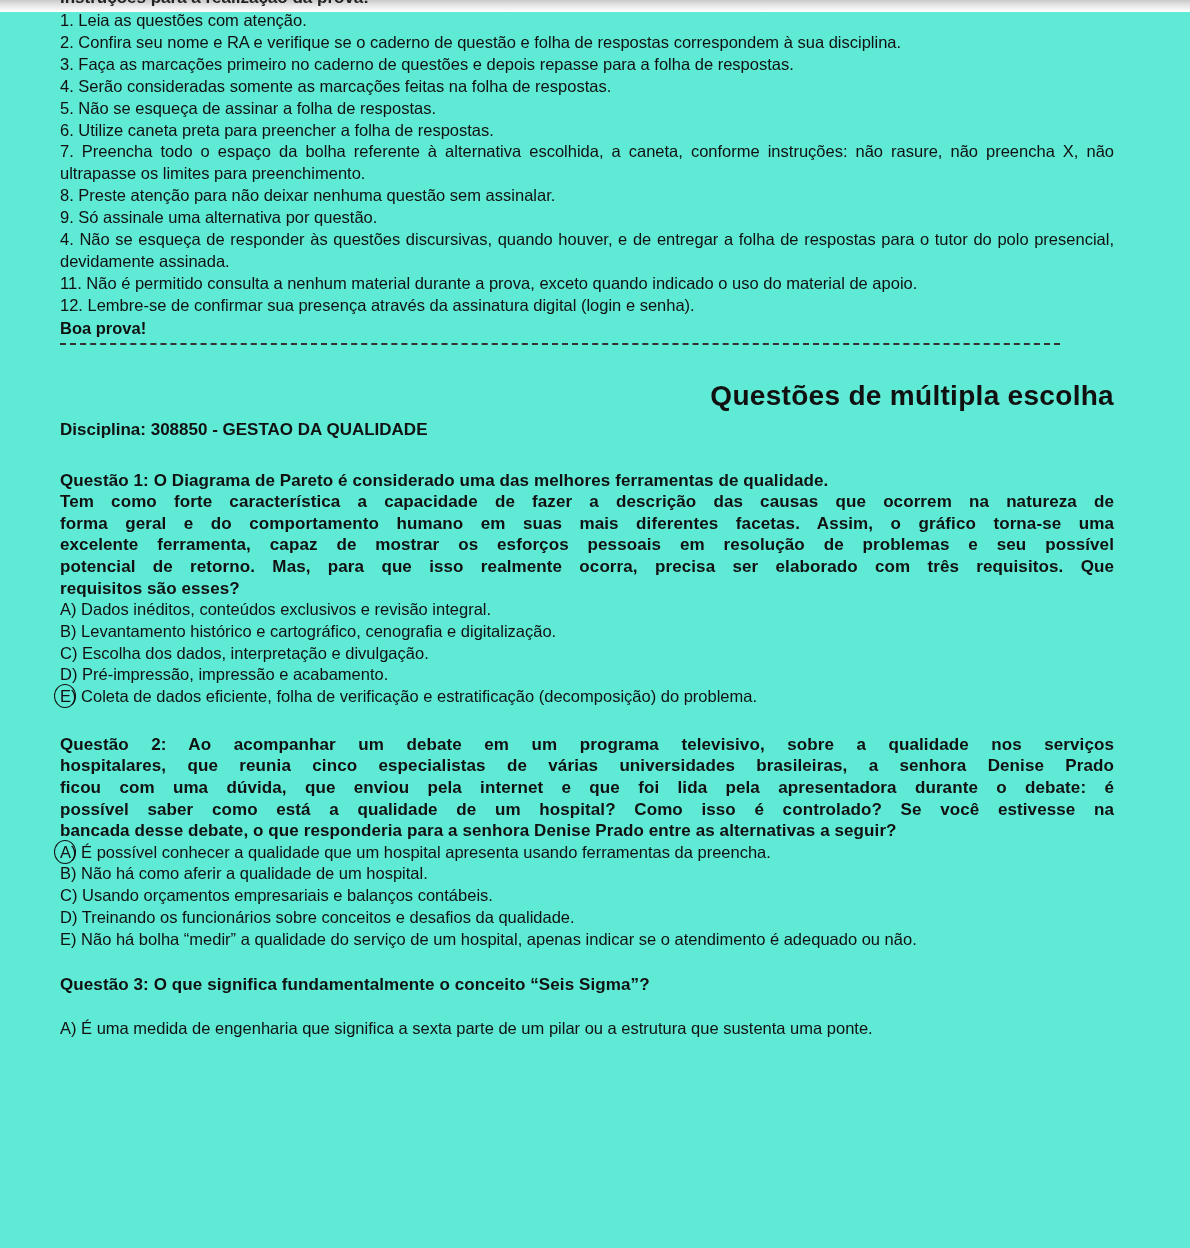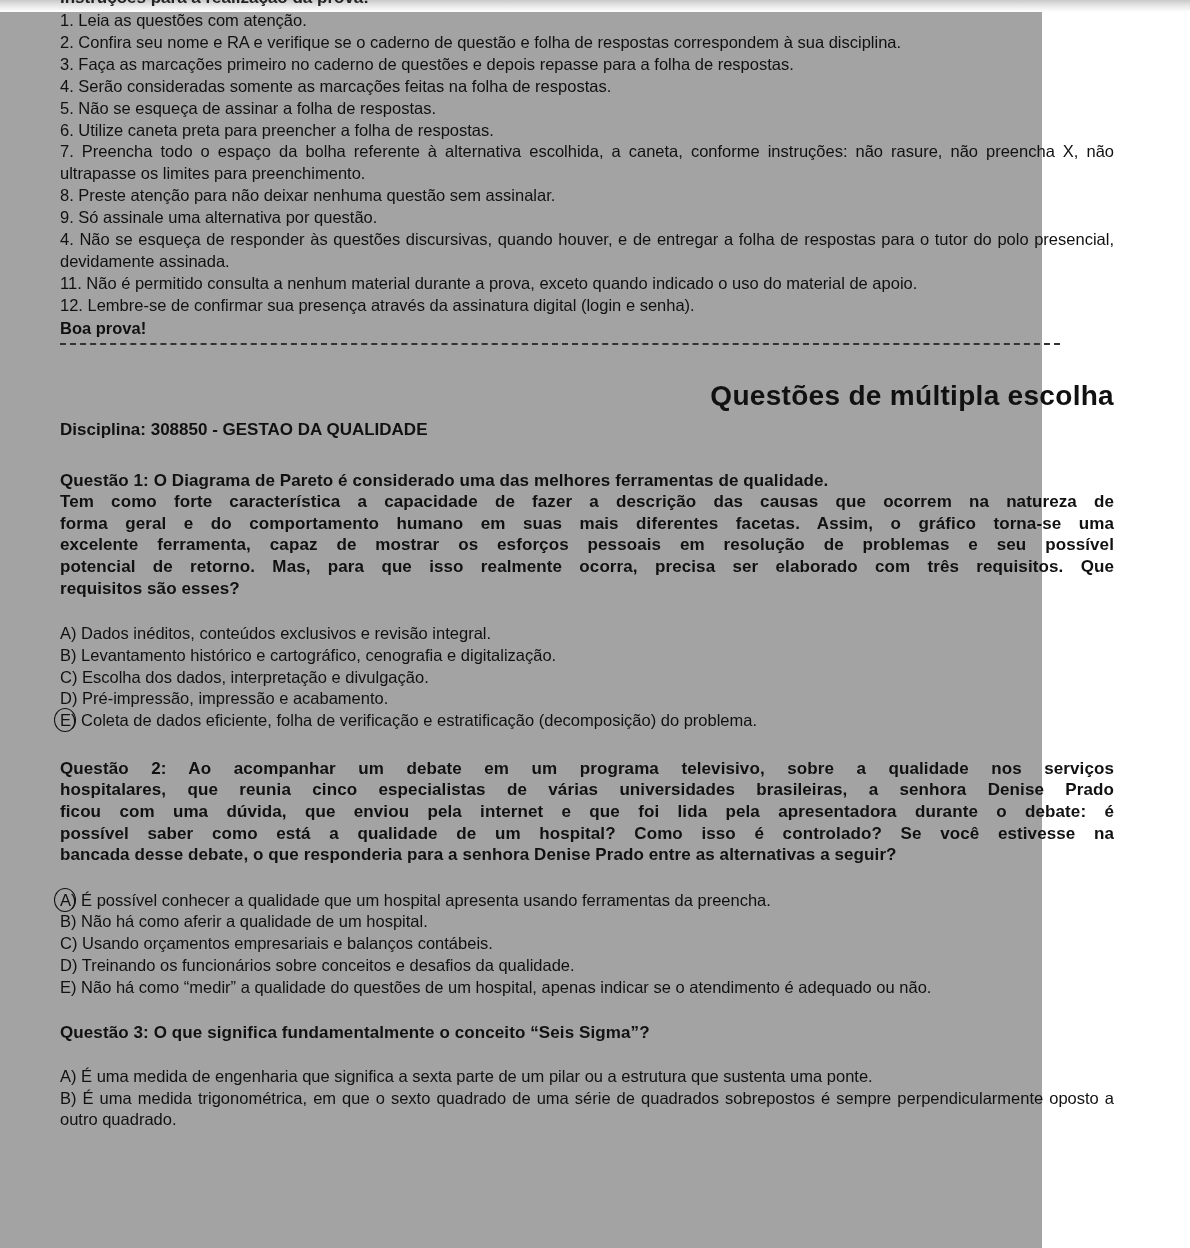--- a/index.html
+++ b/index.html
@@ -12,24 +12,23 @@
       height: 1248px;
       overflow: hidden;
       position: relative;
       font-family: "Liberation Sans", sans-serif;
       color: #111111;
     }
     .page {
       position: absolute;
       left: 0;
       top: 0;
-      width: 1024px;
+      width: 1190px;
       height: 1248px;
-      background: #a3a3a3;
-      padding-left: 18px;
+      background: #5eead4;
     }
     .top-shadow {
       position: absolute;
       left: 0; top: 0;
       width: 1190px; height: 12px;
       background: linear-gradient(to bottom, #c9c9c9 0%, #e6e6e6 45%, #ffffff 100%);
     }
     .cut-heading {
       position: absolute;
       left: 60px;
@@ -95,21 +94,20 @@
       display: block;
     }
     .q-stem.justify-all .q-line {
       text-align: justify;
       text-align-last: justify;
     }
     .q-stem .q-line.last {
       text-align-last: left;
     }
     .options {
-      margin-top: 24px;
       font-size: 16.5px;
       line-height: 21.7px;
     }
     .option {
       position: relative;
       white-space: nowrap;
     }
     .option.wrap {
       white-space: normal;
       text-align: justify;
@@ -185,28 +183,27 @@
         <span class="q-line">hospitalares, que reunia cinco especialistas de várias universidades brasileiras, a senhora Denise Prado</span>
         <span class="q-line">ficou com uma dúvida, que enviou pela internet e que foi lida pela apresentadora durante o debate: é</span>
         <span class="q-line">possível saber como está a qualidade de um hospital? Como isso é controlado? Se você estivesse na</span>
         <span class="q-line last">bancada desse debate, o que responderia para a senhora Denise Prado entre as alternativas a seguir?</span>
       </div>
       <div class="options">
         <div class="option"><span class="mark-circle"></span><span class="option-letter">A)</span><span> É possível conhecer a qualidade que um hospital apresenta usando ferramentas da preencha.</span></div>
         <div class="option"><span class="option-letter">B)</span><span> Não há como aferir a qualidade de um hospital.</span></div>
         <div class="option"><span class="option-letter">C)</span><span> Usando orçamentos empresariais e balanços contábeis.</span></div>
         <div class="option"><span class="option-letter">D)</span><span> Treinando os funcionários sobre conceitos e desafios da qualidade.</span></div>
-        <div class="option"><span class="option-letter">E)</span><span> Não há como “medir” a qualidade do questões de um hospital, apenas indicar se o atendimento é adequado ou não.</span></div>
+        <div class="option"><span class="option-letter">E)</span><span> Não há bolha “medir” a qualidade do serviço de um hospital, apenas indicar se o atendimento é adequado ou não.</span></div>
       </div>
     </div>
 
     <div class="question q3">
       <div class="q-stem">
         <span class="q-line last">Questão 3: O que significa fundamentalmente o conceito “Seis Sigma”?</span>
       </div>
       <div class="options">
         <div class="option"><span class="option-letter">A)</span><span> É uma medida de engenharia que significa a sexta parte de um pilar ou a estrutura que sustenta uma ponte.</span></div>
-        <div class="option wrap"><span class="option-letter">B)</span><span> É uma medida trigonométrica, em que o sexto quadrado de uma série de quadrados sobrepostos é sempre perpendicularmente oposto a outro quadrado.</span></div>
       </div>
     </div>
 
   </div>
 </div>
 
 </body></html>

